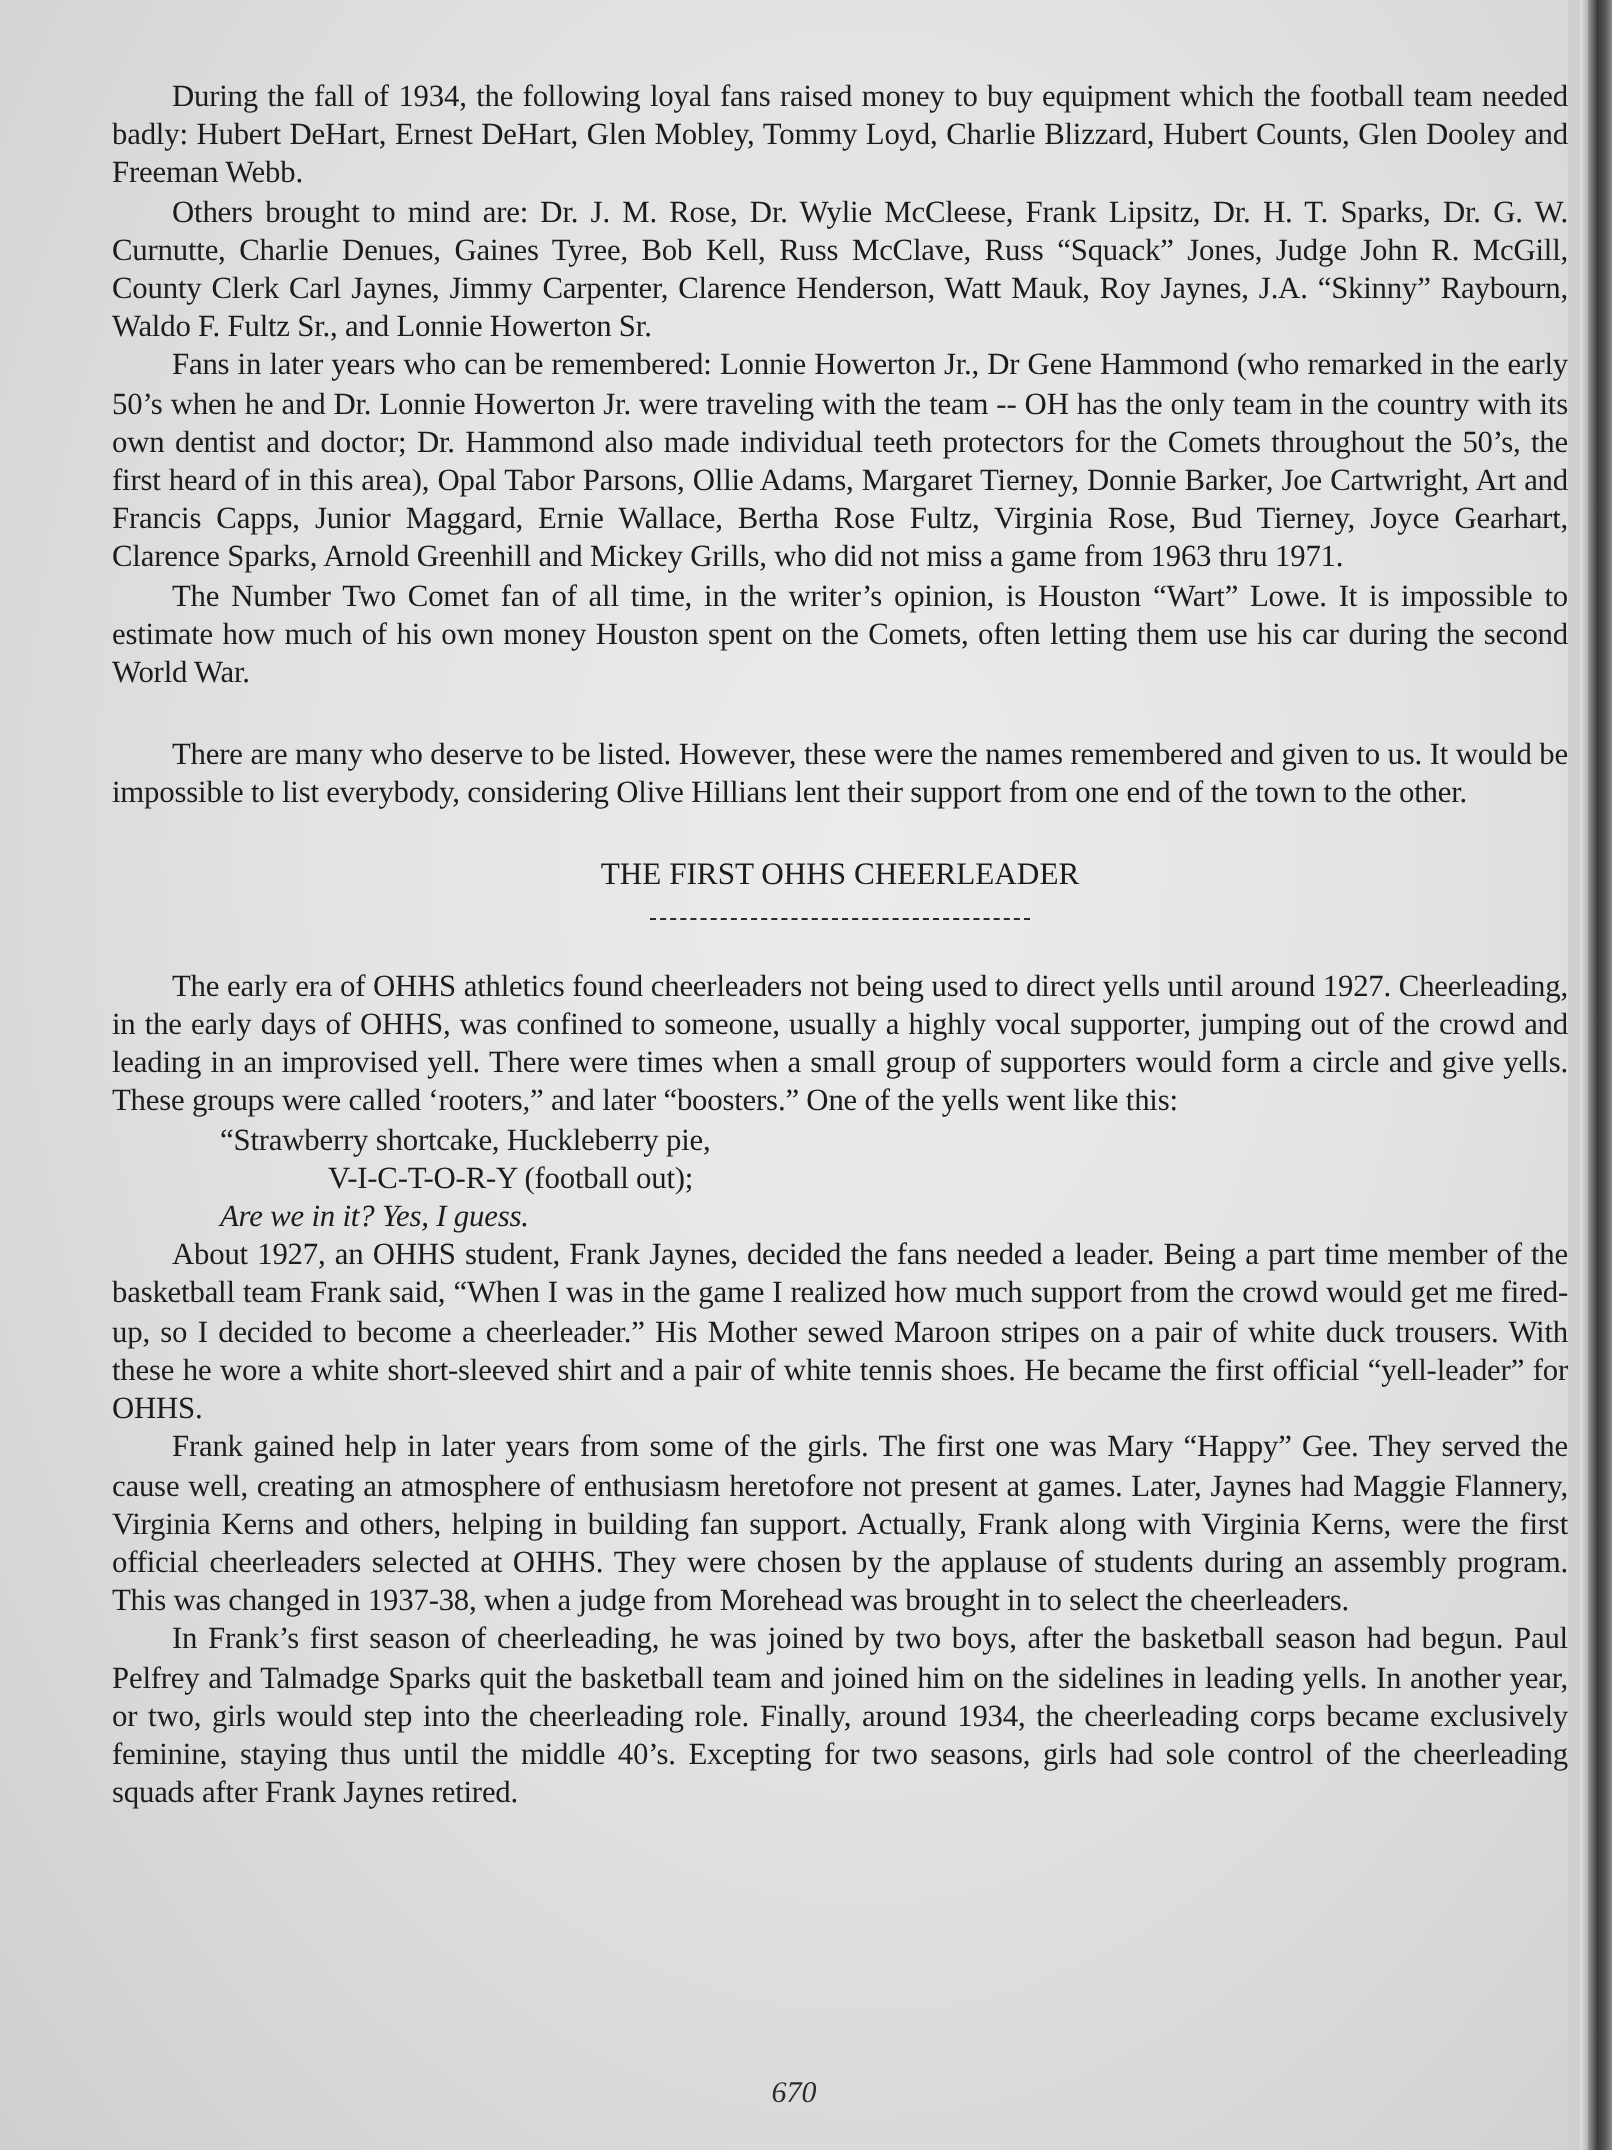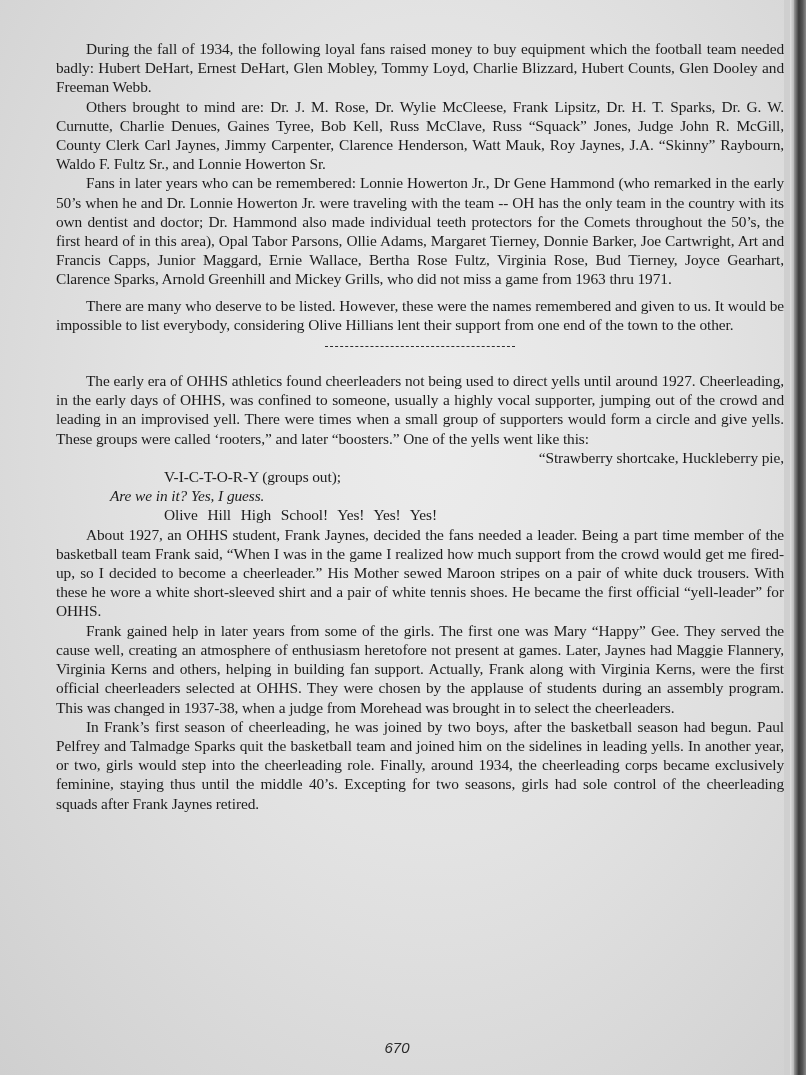--- a/index.html
+++ b/index.html
@@ -21,58 +21,59 @@
       background: linear-gradient(to right, #e0e0e0, #b5b5b5);
     }
     .text {
       position: absolute; left: 56px; top: 39px; width: 728px;
       font-family: "Liberation Serif", serif;
       font-size: 15.4px; line-height: 19.2px; color: #1c1c1c;
       text-align: justify;
       letter-spacing: -0.1px;
     }
     .text p { margin: 0; text-indent: 30px; }
-    .text p.gap { margin-top: 7px; }
+    .text p.gap { margin-top: 22px; }
     .heading {
       text-align: center; margin-top: 21px; font-size: 15.6px;
       letter-spacing: 0; text-indent: 0;
     }
     .rule {
       width: 190px; margin: 4px auto 0; height: 8px;
       border-bottom: 1.5px dashed #2a2a2a;
     }
     .after-heading { margin-top: 24px !important; }
     .verse { margin: 0; text-align: left; text-indent: 0; }
-    .v1 { padding-left: 54px; text-align: right; }
+    .v1 { padding-left: 54px; }
     .v2 { padding-left: 108px; }
     .v3 { padding-left: 54px; font-style: italic; }
     .v4 { padding-left: 108px; word-spacing: 6px; }
     .page-num {
       position: absolute; left: 0; width: 794px; top: 1039px; text-align: center;
-      font-family: Liberation Sans, sans-serif; font-style: italic; font-size: 15px; color: #2a2a2a;
+      font-family: Liberation Serif, serif; font-style: italic; font-size: 15px; color: #2a2a2a;
     }
   </style>
 </head>
 <body>
 
 <div class="page">
   <div class="text">
     <p>During the fall of 1934, the following loyal fans raised money to buy equipment which the football team needed badly: Hubert DeHart, Ernest DeHart, Glen Mobley, Tommy Loyd, Charlie Blizzard, Hubert Counts, Glen Dooley and Freeman Webb.</p>
     <p>Others brought to mind are: Dr. J. M. Rose, Dr. Wylie McCleese, Frank Lipsitz, Dr. H. T. Sparks, Dr. G. W. Curnutte, Charlie Denues, Gaines Tyree, Bob Kell, Russ McClave, Russ “Squack” Jones, Judge John R. McGill, County Clerk Carl Jaynes, Jimmy Carpenter, Clarence Henderson, Watt Mauk, Roy Jaynes, J.A. “Skinny” Raybourn, Waldo F. Fultz Sr., and Lonnie Howerton Sr.</p>
     <p>Fans in later years who can be remembered: Lonnie Howerton Jr., Dr Gene Hammond (who remarked in the early 50’s when he and Dr. Lonnie Howerton Jr. were traveling with the team -- OH has the only team in the country with its own dentist and doctor; Dr. Hammond also made individual teeth protectors for the Comets throughout the 50’s, the first heard of in this area), Opal Tabor Parsons, Ollie Adams, Margaret Tierney, Donnie Barker, Joe Cartwright, Art and Francis Capps, Junior Maggard, Ernie Wallace, Bertha Rose Fultz, Virginia Rose, Bud Tierney, Joyce Gearhart, Clarence Sparks, Arnold Greenhill and Mickey Grills, who did not miss a game from 1963 thru 1971.</p>
+    <p>The Number Two Comet fan of all time, in the writer’s opinion, is Houston “Wart” Lowe.  It is impossible to estimate how much of his own money Houston spent on the Comets, often letting them use his car during the second World War.</p>
     <p class="gap">There are many who deserve to be listed.  However, these were the names remembered and given to us.  It would be impossible to list everybody, considering Olive Hillians lent their support from one end of the town to the other.</p>
 
+    <div class="heading">THE FIRST OHHS CHEERLEADER</div>
     <div class="rule"></div>
 
     <p class="after-heading">The early era of OHHS athletics found cheerleaders not being used to direct yells until around 1927. Cheerleading, in the early days of OHHS, was confined to someone, usually a highly vocal supporter, jumping out of the crowd and leading in an improvised yell.  There were times when a small group of supporters would form a circle and give yells.  These groups were called ‘rooters,” and later “boosters.” One of the yells went like this:</p>
 
     <div class="verse v1">“Strawberry shortcake, Huckleberry pie,</div>
-    <div class="verse v2">V-I-C-T-O-R-Y (groups out);</div>
+    <div class="verse v2">V-I-C-T-O-R-Y (football out);</div>
     <div class="verse v3">Are we in it?  Yes, I guess.</div>
-    <div class="verse v4">Olive Hill High School!  Yes!  Yes!  Yes!</div>
 
     <p>About 1927, an OHHS student, Frank Jaynes, decided the fans needed a leader.  Being a part time member of the basketball team Frank said, “When I was in the game I realized how much support from the crowd would get me fired-up, so I decided to become a cheerleader.”  His Mother sewed Maroon stripes on a pair of white duck trousers.  With these he wore a white short-sleeved shirt and a pair of white tennis shoes.  He became the first official “yell-leader” for OHHS.</p>
     <p>Frank gained help in later years from some of the girls.  The first one was Mary “Happy” Gee. They served the cause well, creating an atmosphere of enthusiasm heretofore not present at games. Later, Jaynes had Maggie Flannery, Virginia Kerns and others, helping in building fan support.  Actually, Frank along with Virginia Kerns, were the first official cheerleaders selected at OHHS.  They were chosen by the applause of students during an assembly program.  This was changed in 1937-38, when a judge from Morehead was brought in to select the cheerleaders.</p>
     <p>In Frank’s first season of cheerleading, he was joined by two boys, after the basketball season had begun.  Paul Pelfrey and Talmadge Sparks quit the basketball team and joined him on the sidelines in leading yells.  In another year, or two, girls would step into the cheerleading role.  Finally, around 1934, the cheerleading corps became exclusively feminine, staying thus until the middle 40’s.  Excepting for two seasons, girls had sole control of the cheerleading squads after Frank Jaynes retired.</p>
   </div>
 
   <div class="page-num">670</div>
 </div>
 <div class="binding-edge"></div>
 <div class="binding"></div>

